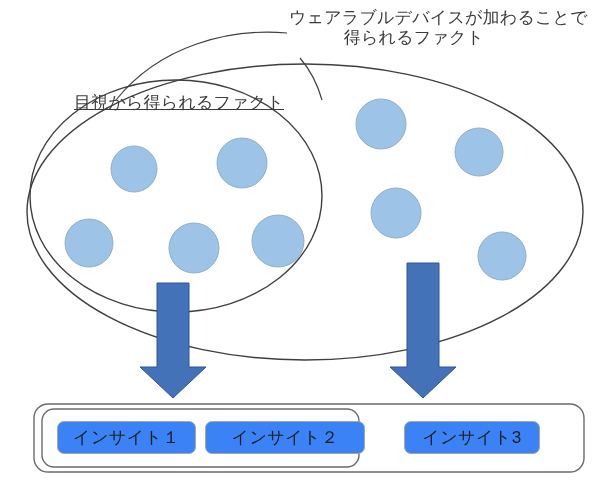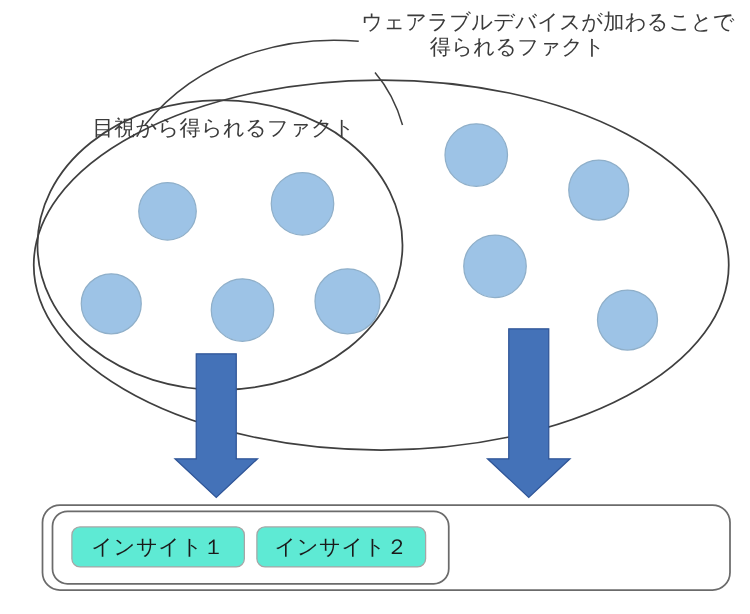--- a/index.html
+++ b/index.html
@@ -37,37 +37,38 @@
     left: 289px;
     top: 8px;
     text-align: center;
     width: 250px;
   }
   #label-visual {
     left: 74px;
     top: 93px;
     text-align: left;
     width: 230px;
+    text-decoration: underline;
   }
   .insight-chip {
     position: absolute;
     box-sizing: border-box;
-    background: #5eead4;
+    background: #3b82f6;
     border: 1px solid #a6a6a6;
     border-radius: 7px;
     color: #1a1a1a;
     font-size: 17px;
     display: flex;
     align-items: center;
     justify-content: center;
     letter-spacing: 0.5px;
     height: 33px;
   }
   #chip-1 { left: 57px;  top: 421px; width: 139px; }
-  #chip-2 { left: 205px; top: 421px; width: 136px; }
+  #chip-2 { left: 205px; top: 421px; width: 160px; }
   #chip-3 { left: 404px; top: 421px; width: 136px; }
 </style>
 </head>
 <body>
 
 <div id="canvas">
 
   <svg id="diagram-svg" viewBox="0 0 600 491">
 
     <ellipse cx="305" cy="212" rx="278" ry="148" fill="none" stroke="#3f3f3f" stroke-width="1.4"></ellipse>
@@ -103,14 +104,15 @@
 
   <div class="label-text" id="label-wearable">ウェアラブルデバイスが加わることで
 得られるファクト</div>
 
   <div class="label-text" id="label-visual">目視から得られるファクト</div>
 
   <div class="insight-chip" id="chip-1">インサイト１</div>
 
   <div class="insight-chip" id="chip-2">インサイト２</div>
 
+  <div class="insight-chip" id="chip-3">インサイト3</div>
 
 </div>
 
 </body></html>

